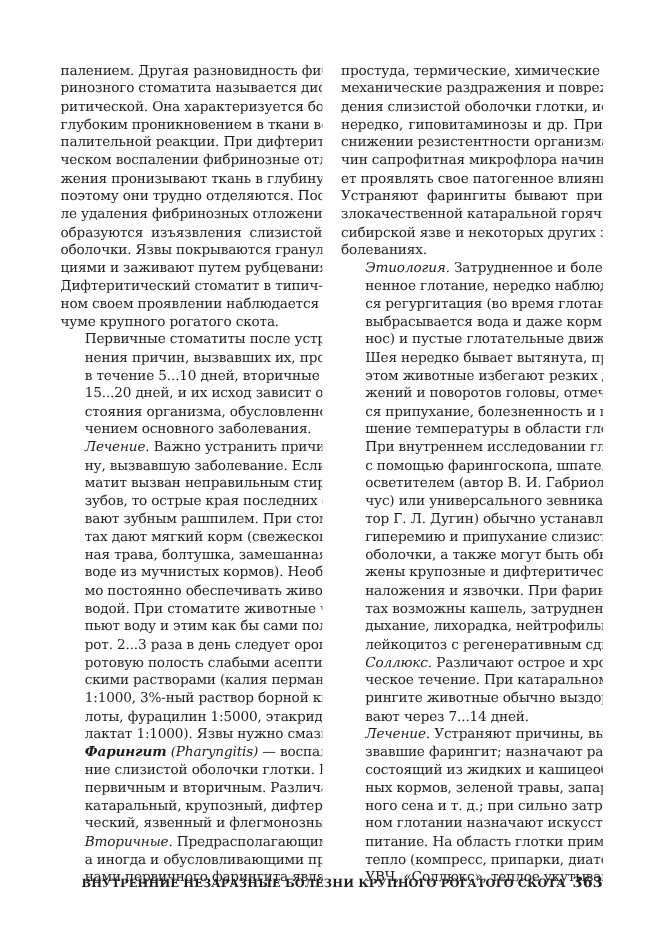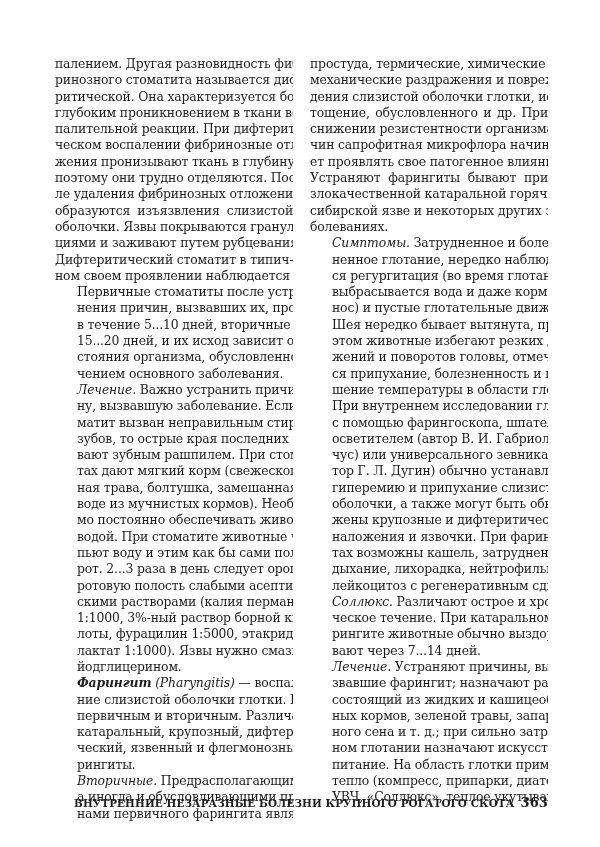--- a/index.html
+++ b/index.html
@@ -45,20 +45,21 @@
         <span class="line">палительной реакции. При дифтерити-</span>
         <span class="line">ческом воспалении фибринозные отло-</span>
         <span class="line">жения пронизывают ткань в глубину,</span>
         <span class="line">поэтому они трудно отделяются. Пос-</span>
         <span class="line">ле удаления фибринозных отложений</span>
         <span class="line">образуются изъязвления слизистой</span>
         <span class="line">оболочки. Язвы покрываются грануля-</span>
         <span class="line">циями и заживают путем рубцевания.</span>
         <span class="line">Дифтеритический стоматит в типич-</span>
         <span class="line">ном своем проявлении наблюдается при</span>
+        <span class="line last">чуме крупного рогатого скота.</span>
       </p>
     <p class="indent" id="L-p2">
         <span class="line">Первичные стоматиты после устра-</span>
         <span class="line">нения причин, вызвавших их, проходят</span>
         <span class="line">в течение 5...10 дней, вторичные длятся</span>
         <span class="line">15...20 дней, и их исход зависит от со-</span>
         <span class="line">стояния организма, обусловленного те-</span>
         <span class="line last">чением основного заболевания.</span>
       </p>
     <p class="indent" id="L-p3">
@@ -74,59 +75,57 @@
         <span class="line">воде из мучнистых кормов). Необходи-</span>
         <span class="line">мо постоянно обеспечивать животных</span>
         <span class="line">водой. При стоматите животные чаще</span>
         <span class="line">пьют воду и этим как бы сами полощут</span>
         <span class="line">рот. 2...3 раза в день следует орошать</span>
         <span class="line">ротовую полость слабыми асептиче-</span>
         <span class="line">скими растворами (калия перманганат</span>
         <span class="line">1:1000, 3%-ный раствор борной кис-</span>
         <span class="line">лоты, фурацилин 1:5000, этакридина</span>
         <span class="line">лактат 1:1000). Язвы нужно смазывать</span>
-        <span class="line last">йодглицерином.</span>
       </p>
     <p class="indent" id="L-p4">
         <span class="line">
       <span class="b">Фарингит</span>
       <span class="it">(Pharyngitis)</span>
     <span> — воспале-</span></span>
         <span class="line">ние слизистой оболочки глотки. Бывает</span>
         <span class="line">первичным и вторичным. Различают</span>
         <span class="line">катаральный, крупозный, дифтерити-</span>
         <span class="line">ческий, язвенный и флегмонозный фа-</span>
-        <span class="line last">рингиты.</span>
       </p>
     <p class="indent" id="L-p5">
         <span class="line">
       <span class="it">Вторичные.</span>
     <span> Предрасполагающими,</span></span>
         <span class="line">а иногда и обусловливающими причи-</span>
         <span class="line last">нами первичного фарингита являются</span>
       </p>
   </div>
 
   <div class="col right">
     <p id="R-p1">
         <span class="line">простуда, термические, химические и</span>
         <span class="line">механические раздражения и повреж-</span>
         <span class="line">дения слизистой оболочки глотки, ис-</span>
-        <span class="line">тощение, обусловленного и др. При</span>
+        <span class="line">нередко, гиповитаминозы и др. При</span>
         <span class="line">снижении резистентности организма</span>
         <span class="line">чин сапрофитная микрофлора начина-</span>
         <span class="line">ет проявлять свое патогенное влияние.</span>
         <span class="line">Устраняют фарингиты бывают при</span>
         <span class="line">злокачественной катаральной горячке,</span>
         <span class="line">сибирской язве и некоторых других за-</span>
         <span class="line last">болеваниях.</span>
       </p>
     <p class="indent" id="R-p2">
         <span class="line">
-      <span class="it">Симптомы.</span>
+      <span class="it">Этиология.</span>
     <span> Затрудненное и болез-</span></span>
         <span class="line">ненное глотание, нередко наблюдают-</span>
         <span class="line">ся регургитация (во время глотания</span>
         <span class="line">выбрасывается вода и даже корм через</span>
         <span class="line">нос) и пустые глотательные движения.</span>
         <span class="line">Шея нередко бывает вытянута, при</span>
         <span class="line">этом животные избегают резких дви-</span>
         <span class="line">жений и поворотов головы, отмечают-</span>
         <span class="line">ся припухание, болезненность и повы-</span>
         <span class="line">шение температуры в области глотки.</span>

